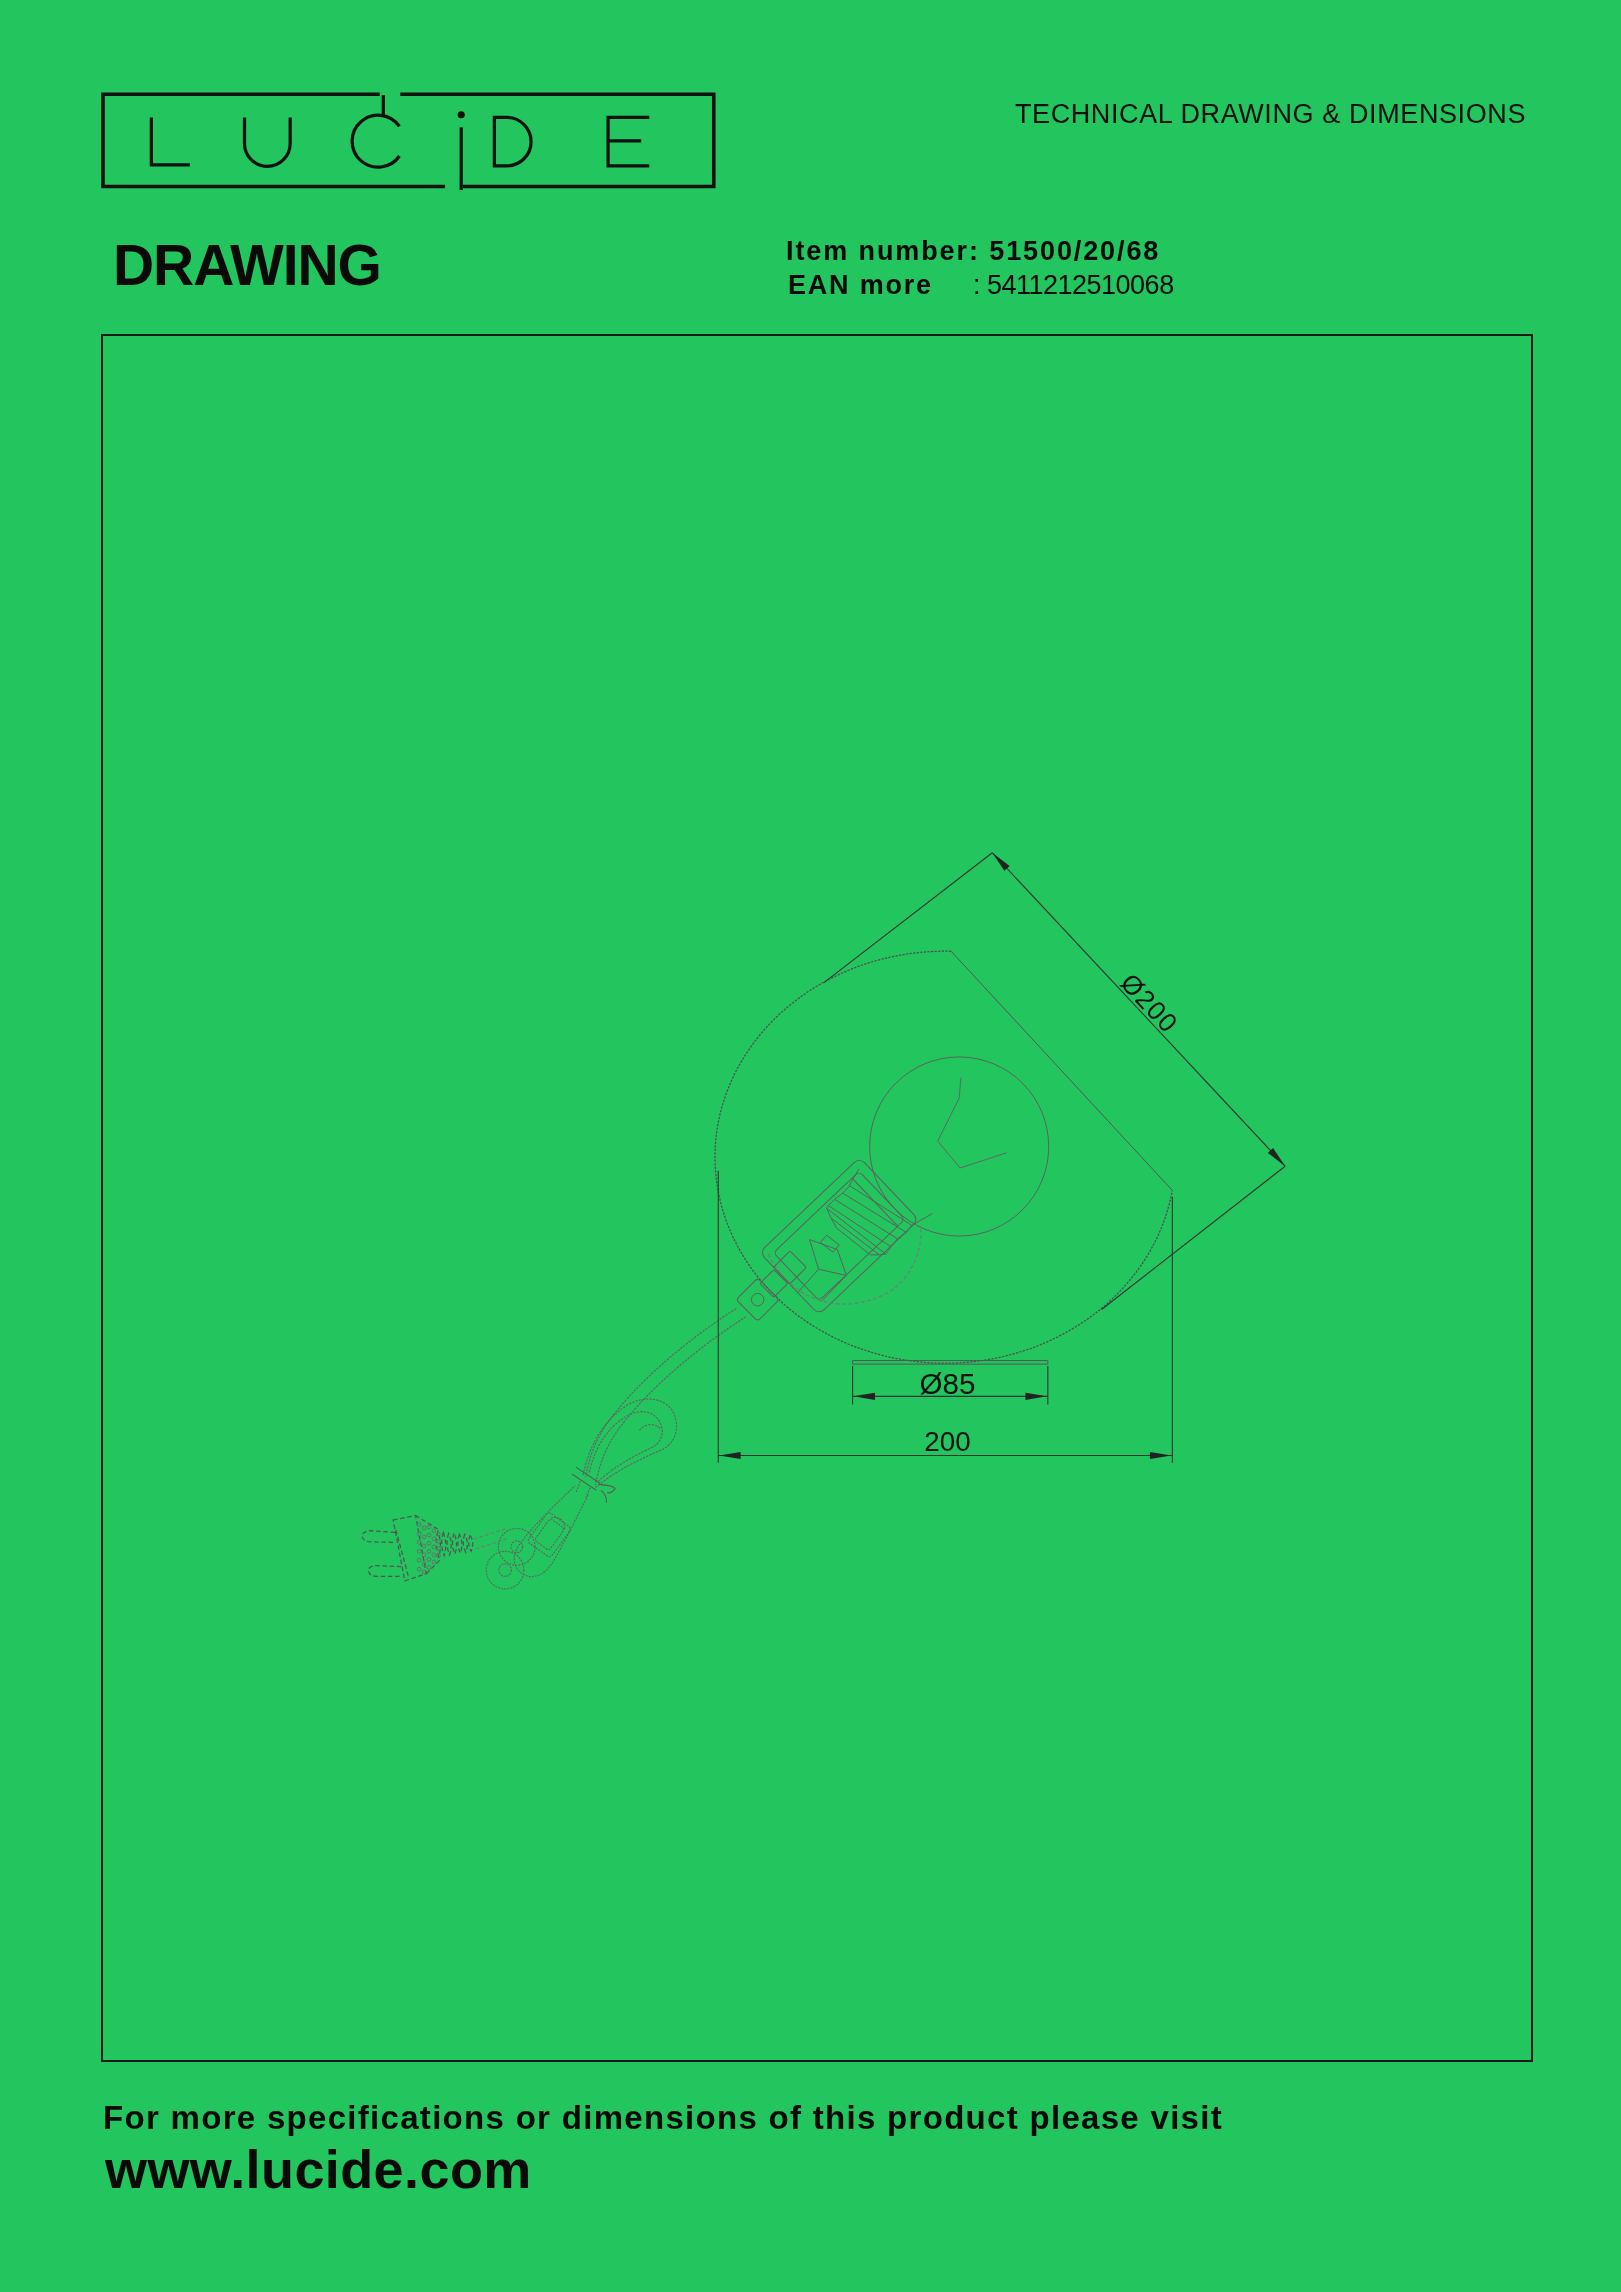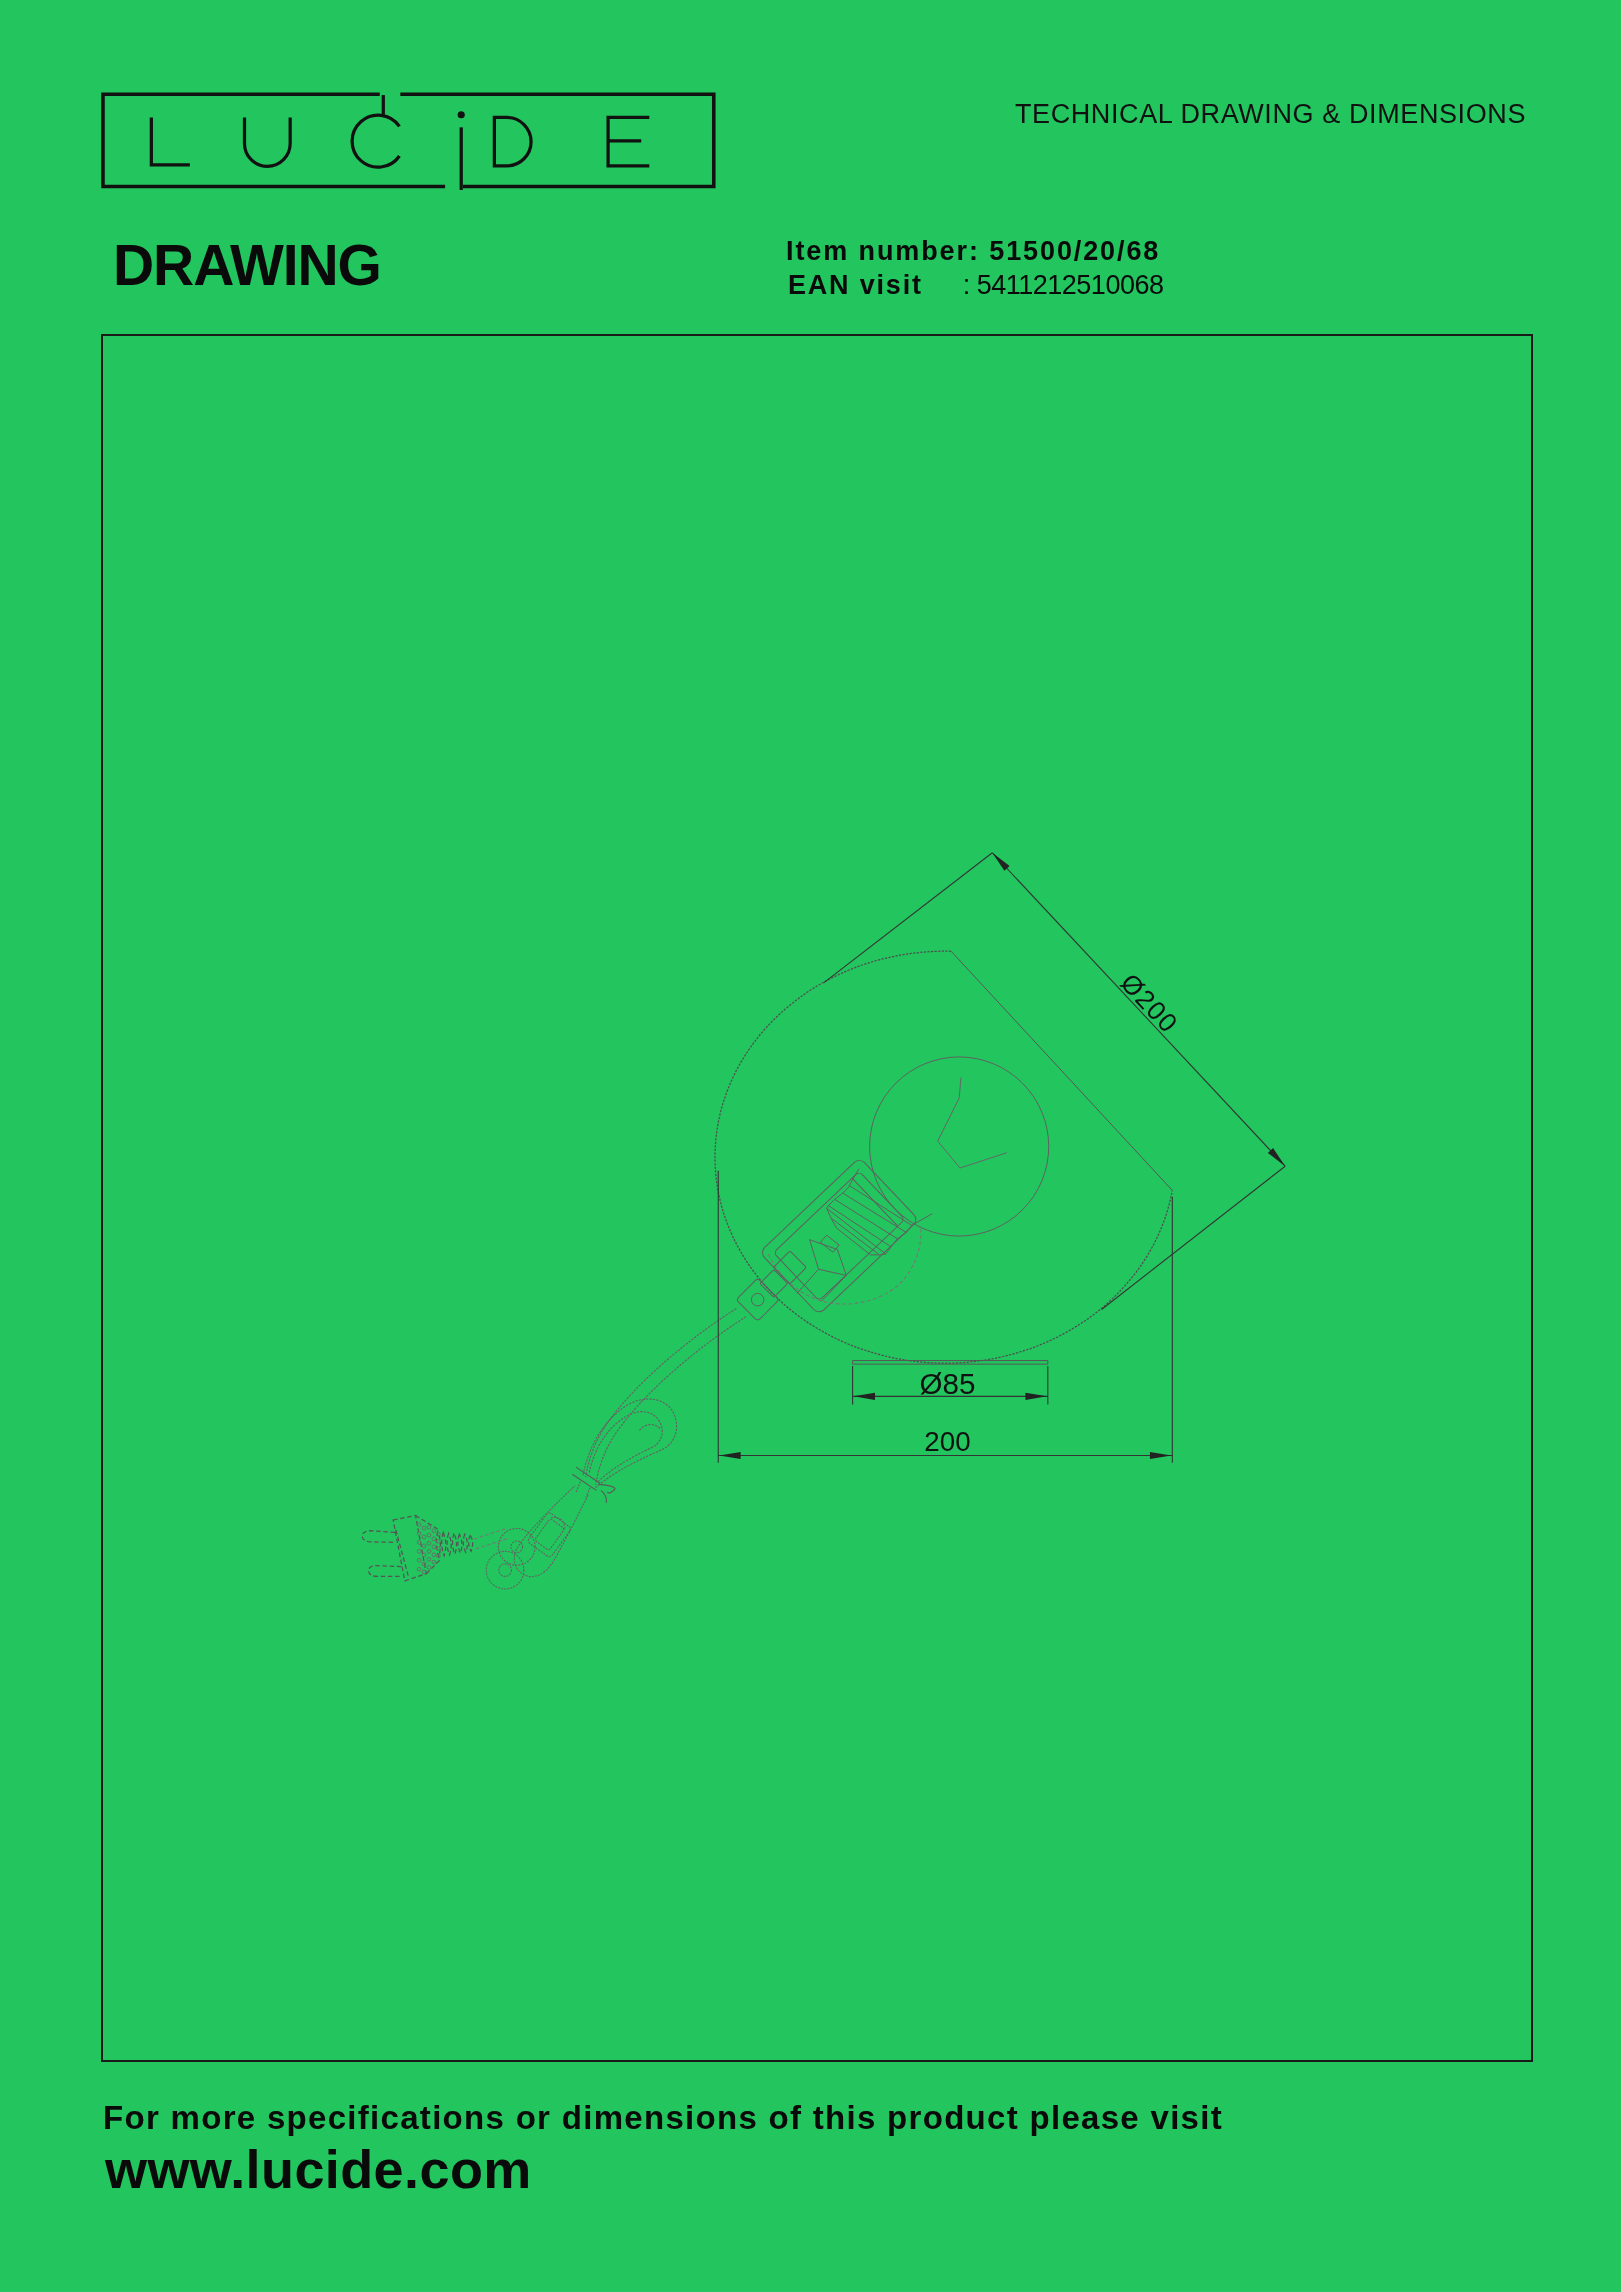--- a/index.html
+++ b/index.html
@@ -27,21 +27,21 @@
       <path d="M725,131 L679,131 L679,185 L725,185 M679,157 L716,157"></path>
     </g>
   </svg>
 
   <div class="abs" style="left:980px;top:99px;width:546px;text-align:right;font-size:27px;letter-spacing:0.6px;color:#111;">TECHNICAL DRAWING &amp; DIMENSIONS</div>
 
   <div class="abs" style="left:113px;top:232px;font-size:57px;font-weight:bold;letter-spacing:-1.1px;color:#0a0a0a;">DRAWING</div>
 
   <div class="abs" style="left:786px;top:236px;font-size:27px;font-weight:bold;letter-spacing:1.9px;color:#0a0a0a;">Item number: 51500/20/68</div>
 
-  <div class="abs" style="left:788px;top:270px;font-size:27px;letter-spacing:0px;color:#0a0a0a;"><b style="letter-spacing:1.8px;">EAN visit</b><span style="letter-spacing:-0.5px;margin-left:40px;">: 5411212510068</span></div>
+  <div class="abs" style="left:788px;top:270px;font-size:27px;letter-spacing:0px;color:#0a0a0a;"><b style="letter-spacing:1.8px;">EAN more</b><span style="letter-spacing:-0.5px;margin-left:40px;">: 5411212510068</span></div>
 
   <div class="abs" style="left:101px;top:334px;width:1428px;height:1724px;border:2.7px solid #1a1a1a;"></div>
 
   <svg class="abs" style="left:0;top:0" width="1621" height="2293" viewBox="0 0 1810 2560">
 
     <path d="M 1062,1062 A 257,230 0 1 0 1309,1329" fill="none" stroke="#4f4f4f" stroke-width="1.4" stroke-dasharray="2.5 1.5"></path>
 
     <path d="M 1062,1062 L 1309,1329" fill="none" stroke="#555" stroke-width="1.1"></path>
 
     <g fill="none" stroke="#555" stroke-width="1.3">

